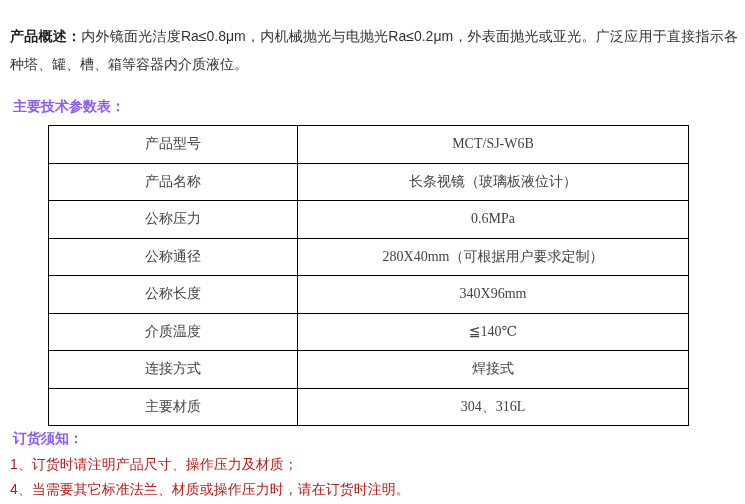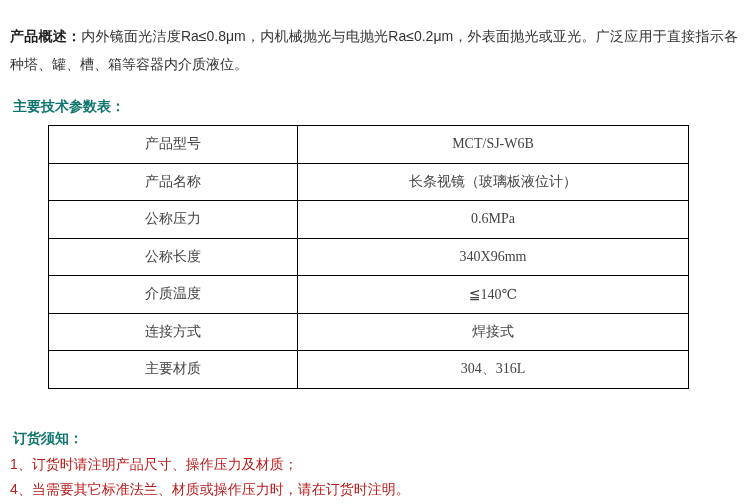--- a/index.html
+++ b/index.html
@@ -30,21 +30,21 @@
   }
   .overview .lead {
     font-weight: bold;
     color: #222222;
   }
   .section-heading {
     position: absolute;
     left: 13px;
     font-size: 14px;
     font-weight: bold;
-    color: #0f766e;
+    color: #8b5cf6;
   }
   .params-heading { top: 98px; }
   .notes-heading  { top: 430px; }
   .params-table {
     position: absolute;
     top: 125px;
     left: 48px;
     width: 622px;
     border-collapse: collapse;
     table-layout: fixed;
@@ -91,20 +91,24 @@
       </tr>
       <tr>
         <td class="col-label">产品名称</td>
         <td class="col-value">长条视镜（玻璃板液位计）</td>
       </tr>
       <tr>
         <td class="col-label">公称压力</td>
         <td class="col-value">0.6MPa</td>
       </tr>
       <tr>
+        <td class="col-label">公称通径</td>
+        <td class="col-value">280X40mm（可根据用户要求定制）</td>
+      </tr>
+      <tr>
         <td class="col-label">公称长度</td>
         <td class="col-value">340X96mm</td>
       </tr>
       <tr>
         <td class="col-label">介质温度</td>
         <td class="col-value">≦140℃</td>
       </tr>
       <tr>
         <td class="col-label">连接方式</td>
         <td class="col-value">焊接式</td>

